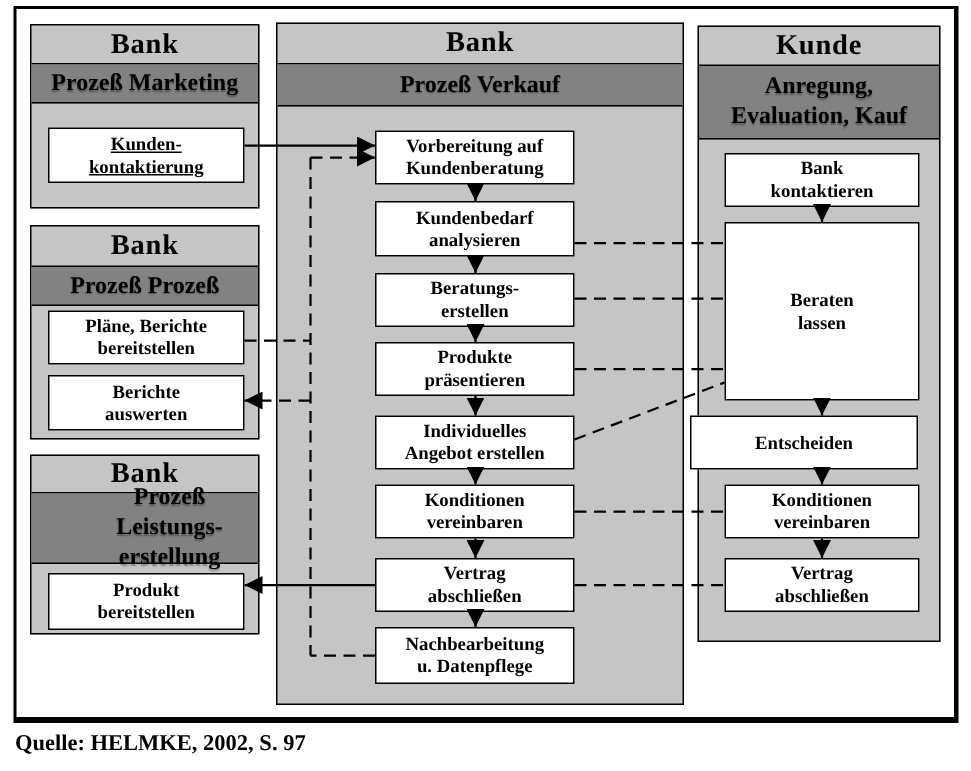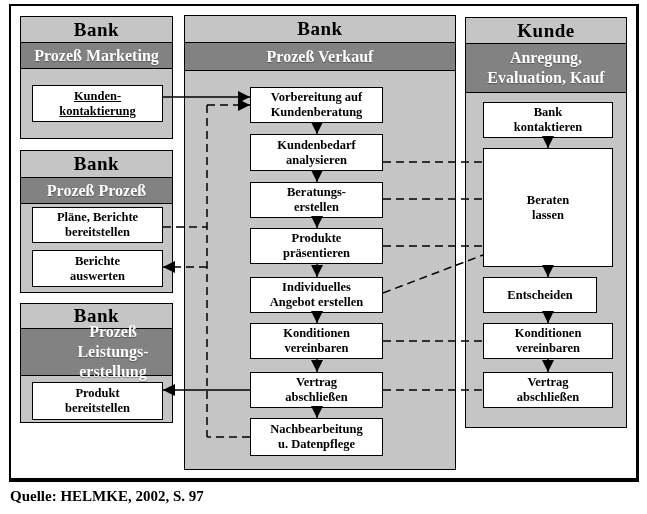--- a/index.html
+++ b/index.html
@@ -16,21 +16,21 @@
   .panel{
     position:absolute;box-sizing:border-box;border:1.5px solid #000;
     background:#c5c5c5;z-index:1;
   }
   .panel-org{
     box-sizing:border-box;border-bottom:1.5px solid #000;
     display:flex;align-items:center;justify-content:center;
     font-weight:bold;font-size:19px;letter-spacing:.5px;
   }
   .panel-process{
-    box-sizing:border-box;border-bottom:1.5px solid #000;background:#828282;color:#ffffff;
+    box-sizing:border-box;border-bottom:1.5px solid #000;background:#828282;color:#000000;
     display:flex;align-items:center;justify-content:center;text-align:center;
     font-weight:bold;font-size:16px;line-height:1.25;white-space:pre-line;
     text-shadow:0 1px 1px rgba(0,0,0,.35);
   }
   .node{
     position:absolute;box-sizing:border-box;background:#ffffff;border:1.5px solid #000;
     display:flex;align-items:center;justify-content:center;text-align:center;
     font-weight:bold;font-size:12.5px;line-height:1.2;white-space:pre-line;z-index:3;
     padding:1px;
   }
@@ -97,21 +97,21 @@
 vereinbaren</div>
   <div class="node" style="left:250px;top:372px;width:133px;height:36px;">Vertrag
 abschließen</div>
   <div class="node" style="left:250px;top:418px;width:133px;height:38px;">Nachbearbeitung
 u. Datenpflege</div>
 
   <div class="node" style="left:483px;top:102px;width:130px;height:36px;">Bank
 kontaktieren</div>
   <div class="node" style="left:483px;top:148px;width:130px;height:119px;">Beraten
 lassen</div>
-  <div class="node" style="left:483px;top:277px;width:114px;height:36px;">Entscheiden</div>
+  <div class="node" style="left:460px;top:277px;width:152px;height:36px;">Entscheiden</div>
   <div class="node" style="left:483px;top:323px;width:130px;height:36px;">Konditionen
 vereinbaren</div>
   <div class="node" style="left:483px;top:372px;width:130px;height:36px;">Vertrag
 abschließen</div>
 
   <svg class="wires" width="647" height="514">
     <defs>
       <marker id="arr" viewBox="0 0 10 10" refX="10" refY="5" markerWidth="8" markerHeight="8" orient="auto">
         <path d="M0,0 L10,5 L0,10 z" fill="#000"></path>
       </marker>

